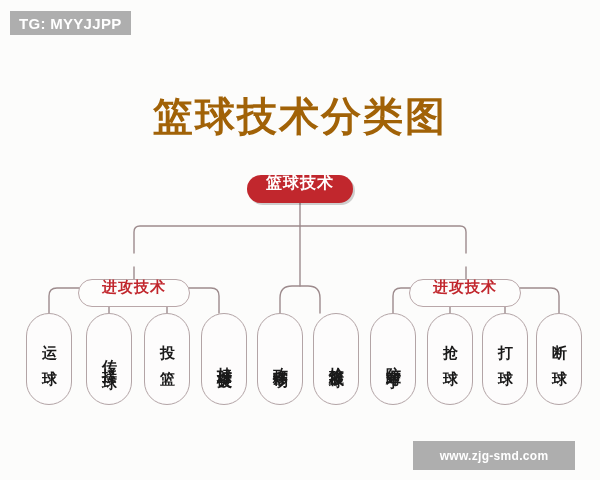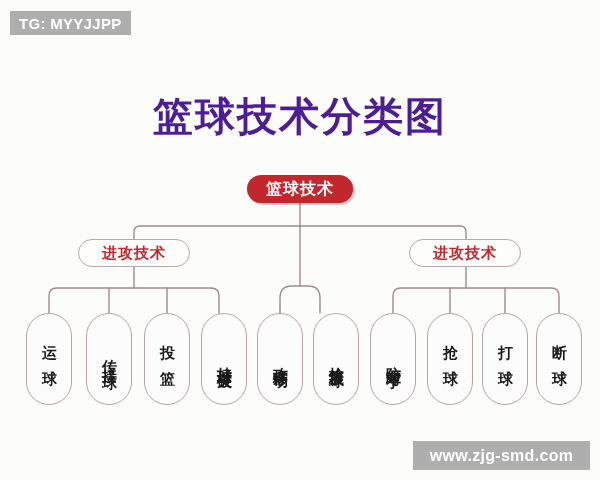--- a/index.html
+++ b/index.html
@@ -41,36 +41,36 @@
   #watermark-top {
     left: 10px;
     top: 11px;
     height: 24px;
     padding: 0 9px;
     font-size: 15px;
   }
   #watermark-bottom {
     left: 413px;
     top: 441px;
-    width: 177px;
+    width: 162px;
     height: 29px;
-    font-size: 16px;
+    font-size: 12px;
   }
 
   
   #page-title {
     position: absolute;
     left: 0;
     top: 92px;
     width: 600px;
     text-align: center;
     font-size: 40px;
     line-height: 48px;
     font-weight: 700;
-    color: #4c1d95;
+    color: #a16207;
     letter-spacing: 2px;
     font-family: "DejaVu Sans", "Liberation Sans", sans-serif;
   }
 
   
   #connector-layer {
     position: absolute;
     left: 0;
     top: 0;
     width: 600px;
@@ -82,21 +82,20 @@
     stroke: #9d8b8d;
     stroke-width: 1.4;
     stroke-linecap: round;
     stroke-linejoin: round;
   }
 
   
   .node {
     position: absolute;
     display: flex;
-    align-items: center;
     justify-content: center;
   }
 
   
   #node-root {
     left: 247px;
     top: 175px;
     width: 106px;
     height: 28px;
     background: #c1272d;
@@ -110,20 +109,21 @@
     letter-spacing: 1px;
     line-height: 1;
   }
 
   
   .node-branch {
     height: 28px;
     border: 1.3px solid #b9a7a9;
     border-radius: 14px;
     background: #fdfdfc;
+    margin-top: 40px;
   }
   .node-branch .node-label {
     color: #c1272d;
     font-size: 15px;
     font-weight: 700;
     letter-spacing: 1px;
     line-height: 1;
   }
   #node-offense { left: 78px;  top: 239px; width: 112px; }
   #node-defense { left: 409px; top: 239px; width: 112px; }

